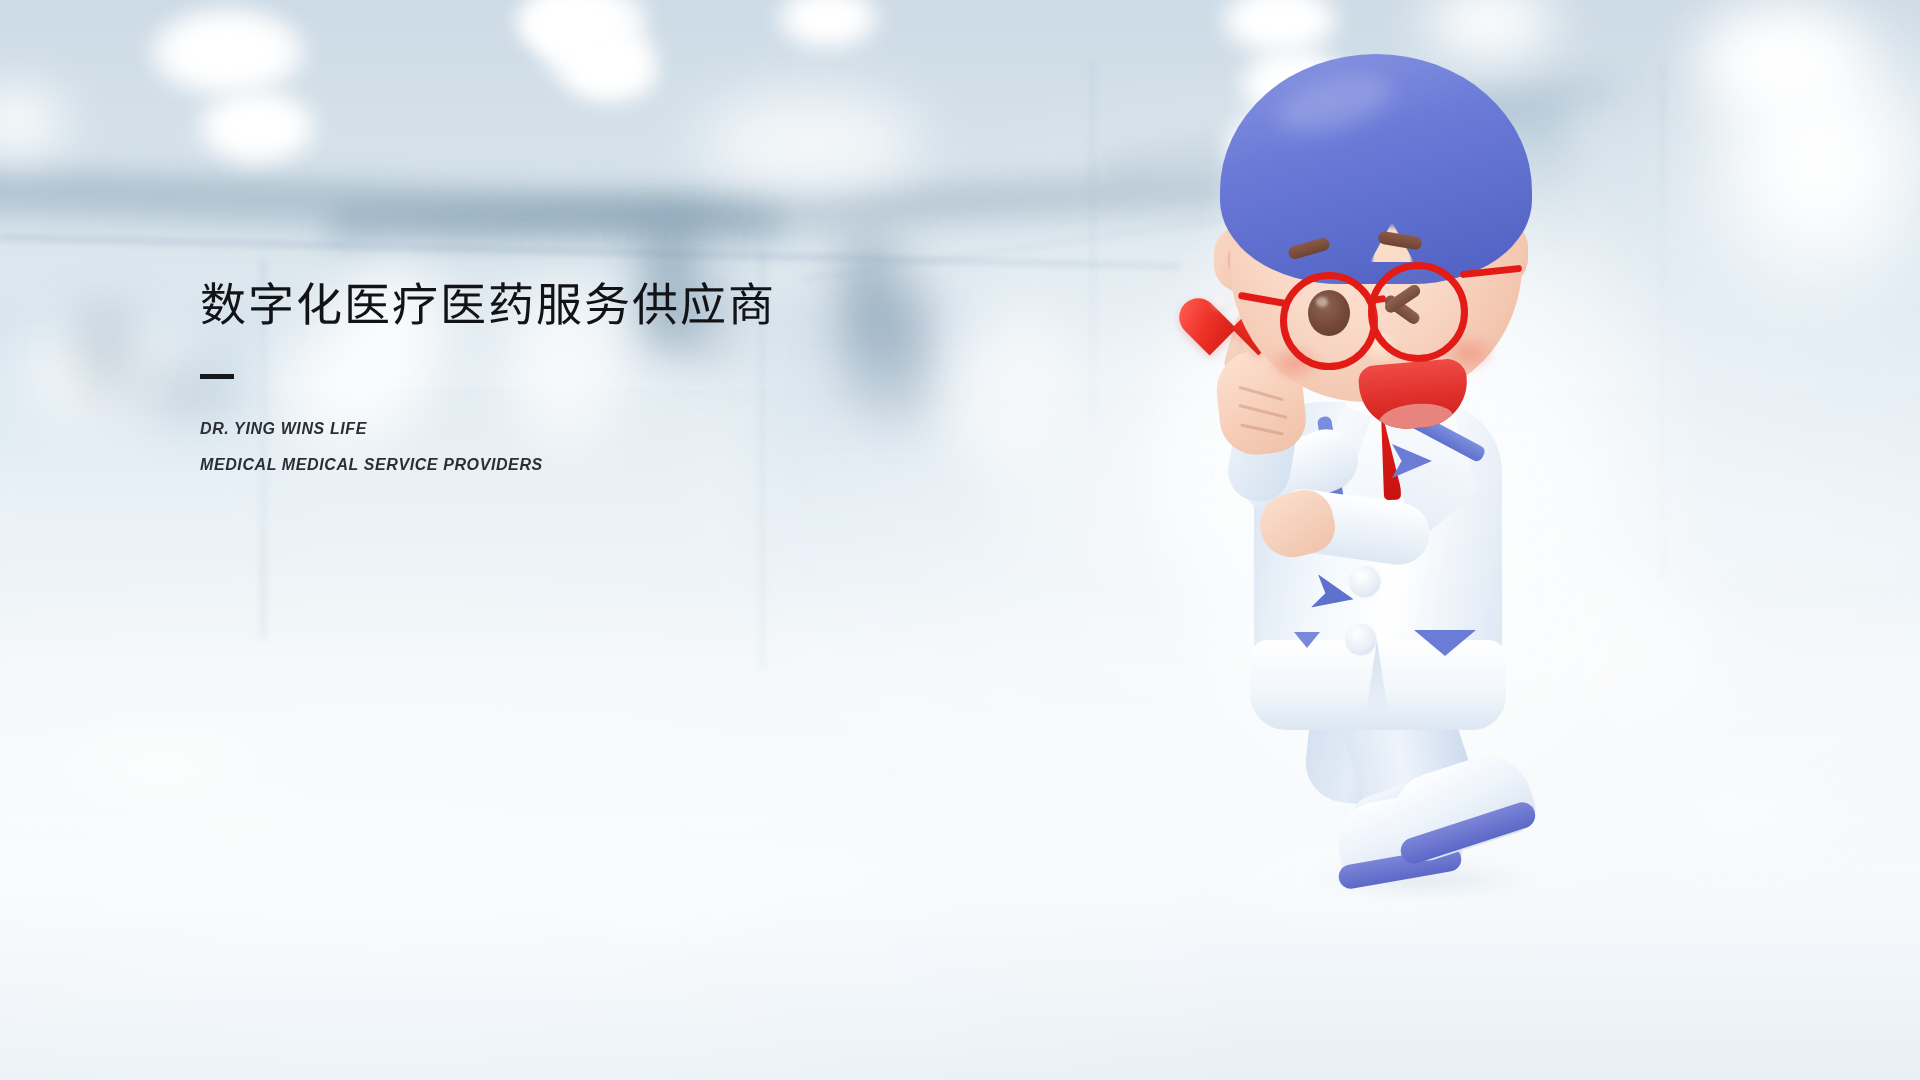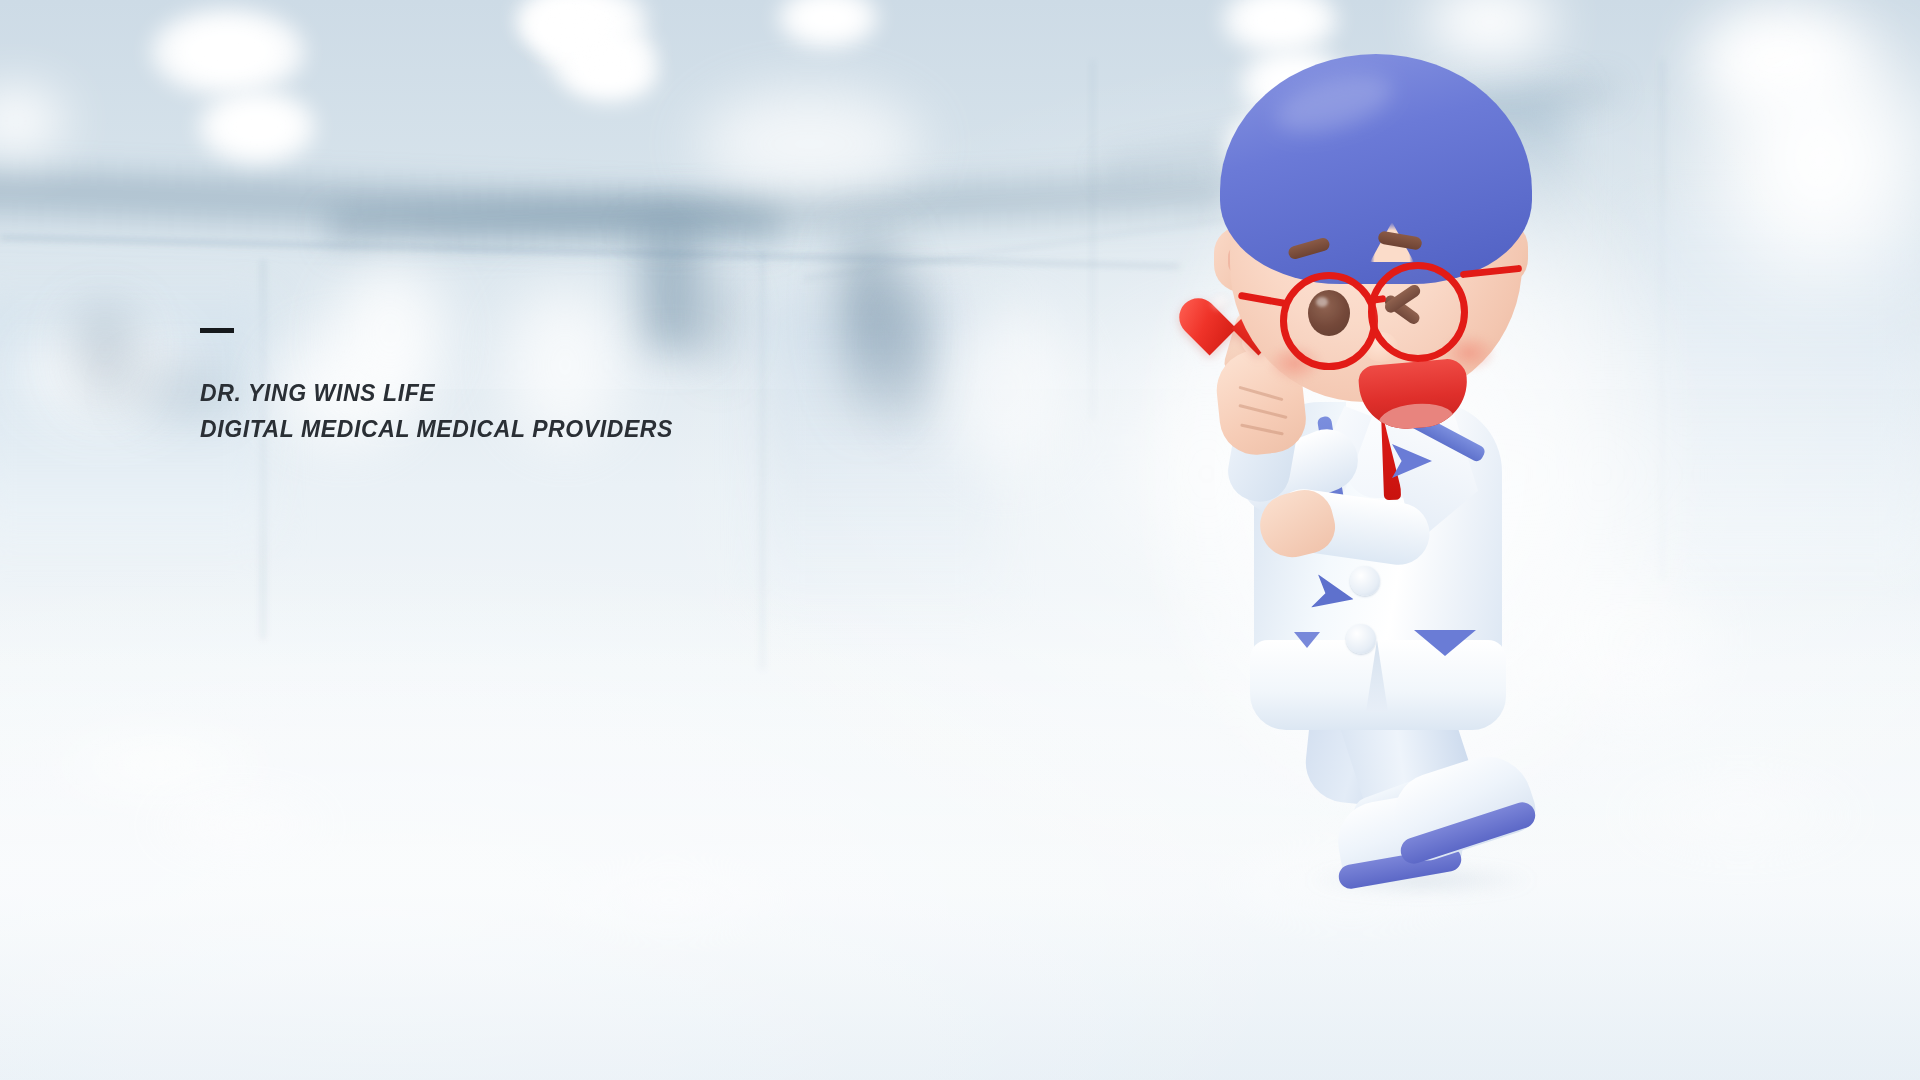--- a/index.html
+++ b/index.html
@@ -95,23 +95,23 @@
   .headline{
     margin-top:30px;
     font-size:78px; line-height:1.0; letter-spacing:14px;
     font-weight:700; color:#ee1a17; white-space:nowrap;
     font-family:"DejaVu Sans","Liberation Sans",sans-serif;
   }
   .rule{
     margin-top:46px; width:34px; height:5px; background:#16191c;
   }
   .latin{
-    margin-top:42px;
+    margin-top:32px;
     font-style:italic; font-weight:700; color:#2a2f35;
-    font-size:23px; line-height:36px; letter-spacing:.6px;
+    font-size:16px; line-height:36px; letter-spacing:.6px;
   }
 
   
   .character{
     position:absolute; left:1216px; top:44px; width:420px; height:820px; z-index:30;
   }
   .character > *{ position:absolute; }
 
   
   .char-halo{
@@ -480,24 +480,25 @@
   <div class="floor"></div>
   <div class="floor-streak" style="left:30px;top:720px;width:260px;height:90px;"></div>
   <div class="floor-streak" style="left:140px;top:790px;width:200px;height:70px;opacity:.7;"></div>
   <div class="floor-streak" style="left:520px;top:860px;width:300px;height:80px;opacity:.5;"></div>
   <div class="floor-streak" style="left:1180px;top:840px;width:340px;height:90px;opacity:.5;"></div>
   <div class="floor-streak" style="left:1600px;top:760px;width:280px;height:110px;opacity:.45;"></div>
 
   <div class="haze"></div>
 
   <div class="copy">
+    <div class="kicker">数字化医疗医药服务供应商</div>
     <div class="rule"></div>
     <div class="latin">
       <div>DR. YING WINS LIFE</div>
-      <div>DIGITAL MEDICAL MEDICAL PROVIDERS</div>
+      <div>MEDICAL MEDICAL SERVICE PROVIDERS</div>
     </div>
   </div>
 
   <div class="character">
     <div class="char-halo"></div>
     <div class="char-shadow"></div>
 
     <div class="leg-back"></div>
     <div class="leg-front"></div>
     <div class="cuff cuff-a"></div>

